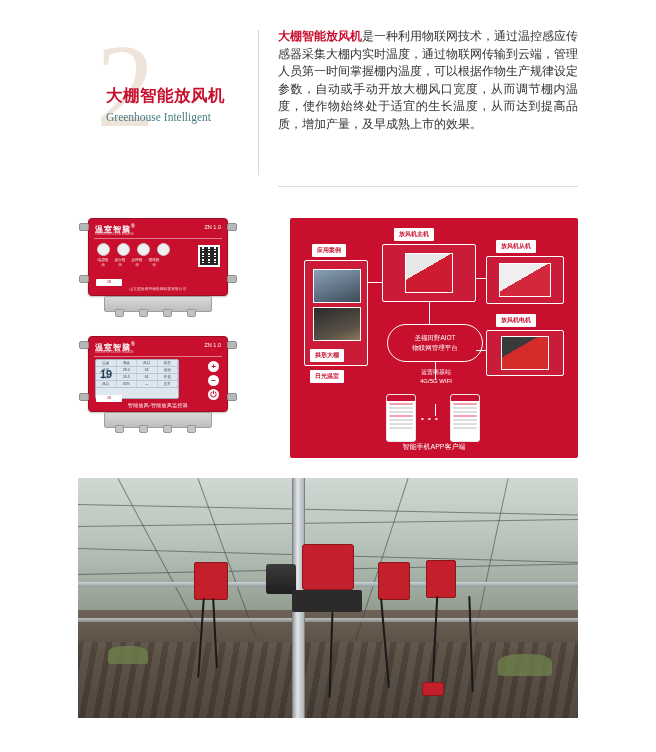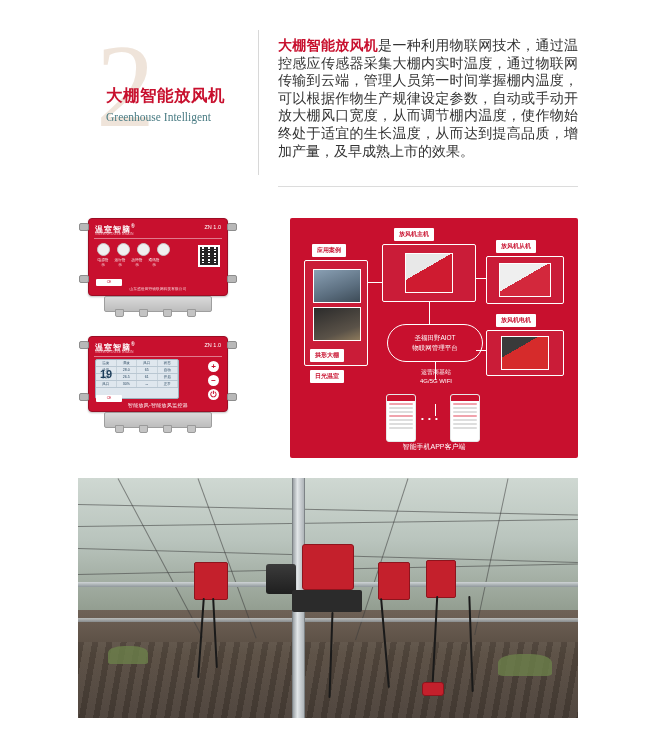--- a/index.html
+++ b/index.html
@@ -30,23 +30,23 @@
   .title-en {
     margin-top:4px;
     font-size:11.5px; color:#4a7c84; line-height:14.5px;
     font-family:"Liberation Serif", serif;
   }
   .header-divider {
     position:absolute; left:258px; top:30px;
     width:1px; height:145px; background:#d8d8d8;
   }
   .paragraph {
-    position:absolute; left:278px; top:38px; width:300px;
-    font-size:14px; line-height:17.6px; color:#333; text-align:justify;
-    font-family:Liberation Mono, monospace;
+    position:absolute; left:278px; top:28px; width:300px;
+    font-size:12px; line-height:17.6px; color:#333; text-align:justify;
+    font-family:Liberation Sans, sans-serif;
   }
   .paragraph b { color:#c8102e; font-weight:700; }
   .header-rule {
     position:absolute; left:278px; top:186px; width:300px; height:1px; background:#dcdcdc;
   }
 
   
   .products { position:absolute; left:78px; top:218px; width:190px; height:240px; }
 
   .device { position:absolute; }

